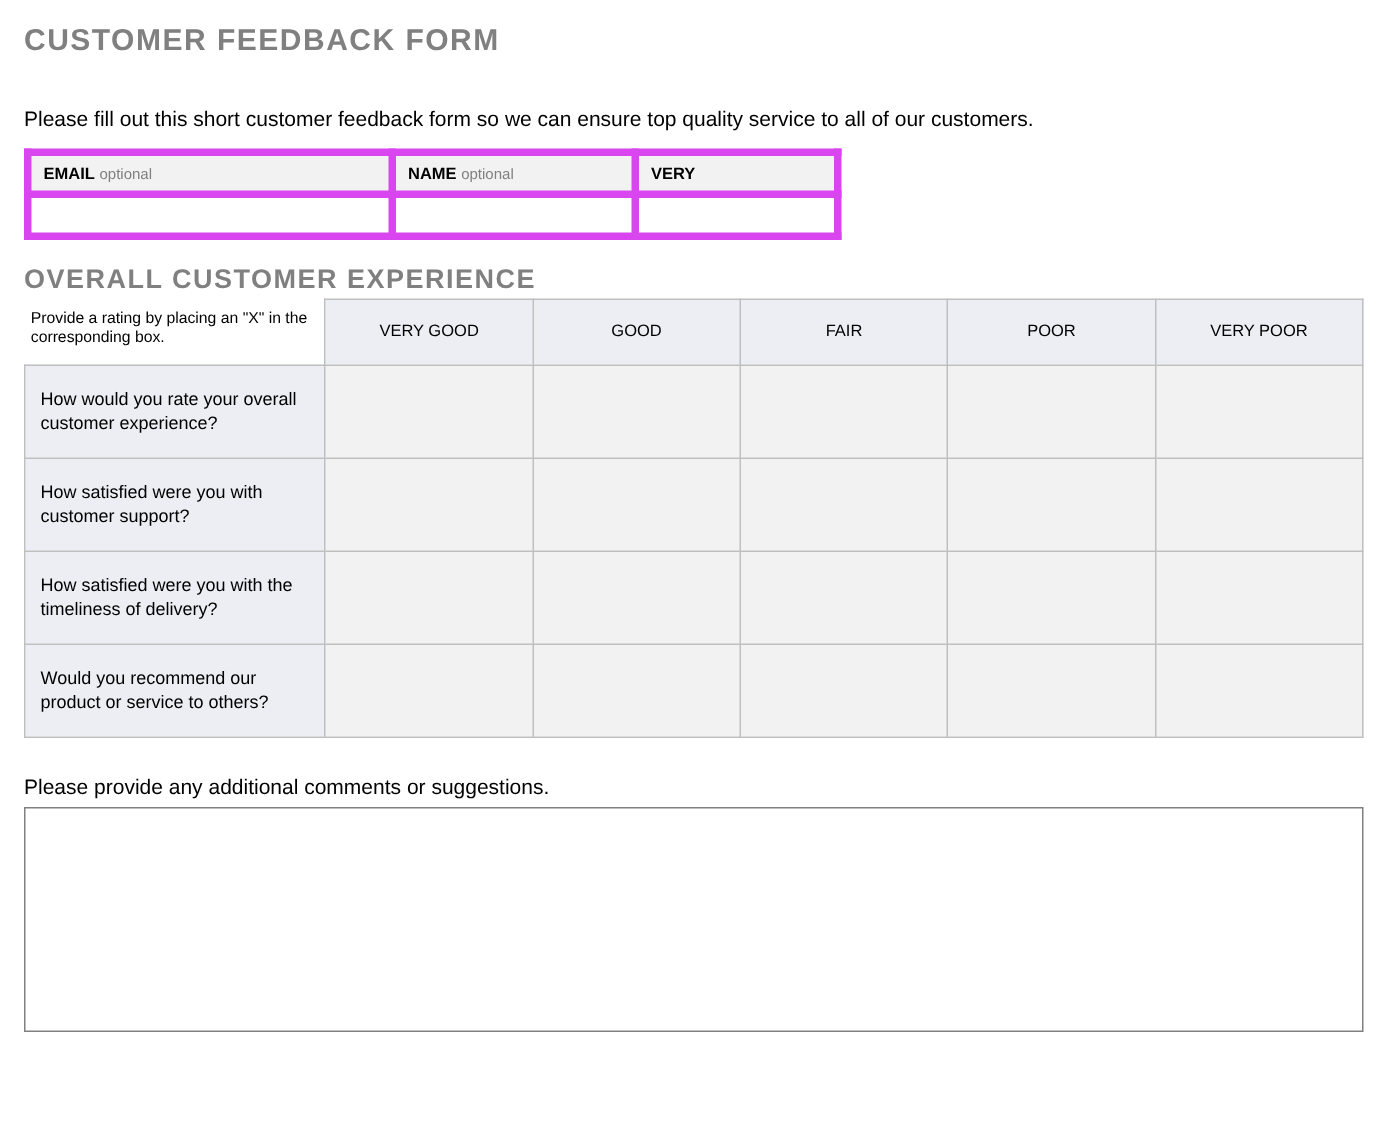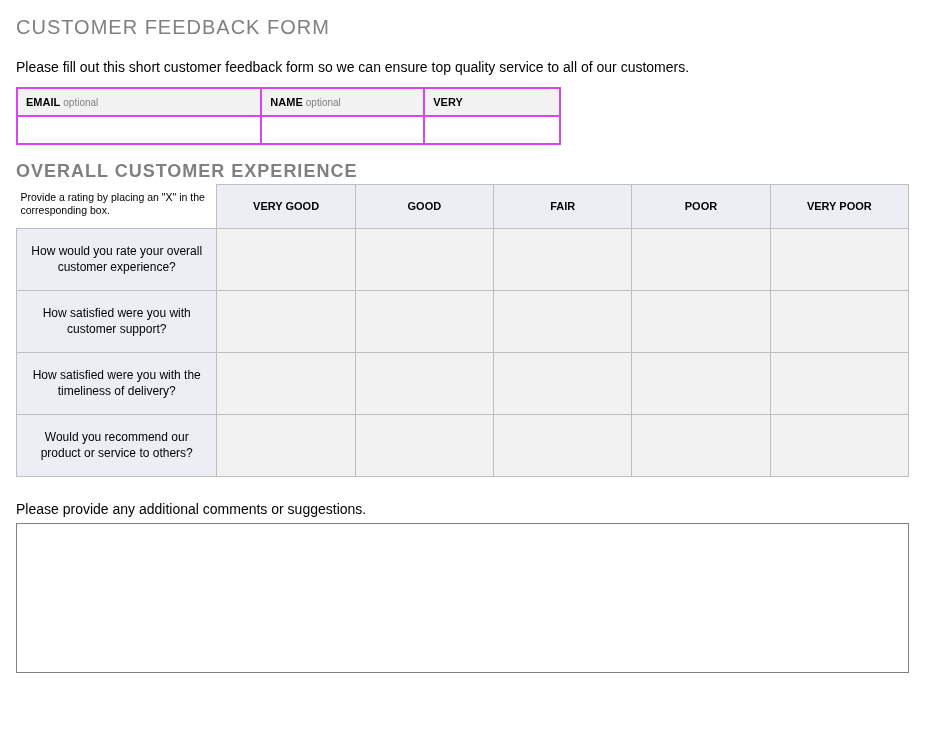--- a/index.html
+++ b/index.html
@@ -7,35 +7,35 @@
     margin: 0;
     padding: 16px;
     font-family: "Century Gothic", "Avant Garde", Futura, sans-serif;
     width: 925px;
     background: #fff;
     color: #000;
     font-size: 13px;
   }
   .page-title {
     font-size: 20px;
-    font-weight: normal;
+    font-weight: bold;
     color: #808080;
     letter-spacing: 1px;
-    margin-bottom: 20px;
+    margin-bottom: 32px;
   }
   .intro {
     font-size: 14px;
     margin-bottom: 12px;
   }
   table { border-collapse: collapse; }
 
   
   .contact-table { width: 545px; margin-bottom: 16px; }
   .contact-table th, .contact-table td {
-    border: 2px solid #d946ef;
+    border: 5px solid #d946ef;
     height: 28px;
     padding: 4px 8px;
     text-align: left;
     font-size: 11px;
   }
   .contact-table th {
     background: #f2f2f2;
     font-weight: normal;
   }
   .contact-table th .hdr-bold { font-weight: bold; }
@@ -59,34 +59,33 @@
     border: none;
     padding: 6px 4px 10px 4px;
     width: 200px;
     vertical-align: top;
     font-size: 10.5px;
     line-height: 1.3;
     color: #000;
   }
   .rating-table th.col-hdr {
     background: #eceef4;
-    font-weight: bold;
+    font-weight: normal;
     font-size: 11px;
     text-align: center;
     height: 30px;
     width: 138px;
   }
   .rating-table td.question {
     background: #eceef4;
     font-size: 12px;
     padding: 8px 10px;
     height: 62px;
     vertical-align: middle;
     line-height: 1.35;
-    text-align: center;
   }
   .rating-table td.cell {
     background: #f2f2f2;
     text-align: center;
   }
 
   .comments-label {
     font-size: 14px;
     margin-top: 24px;
     margin-bottom: 6px;

